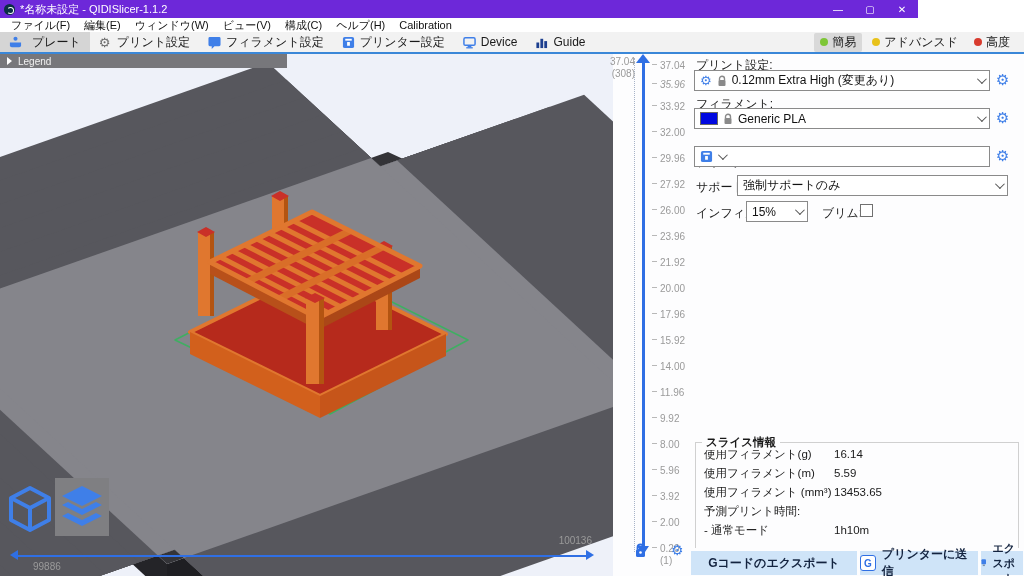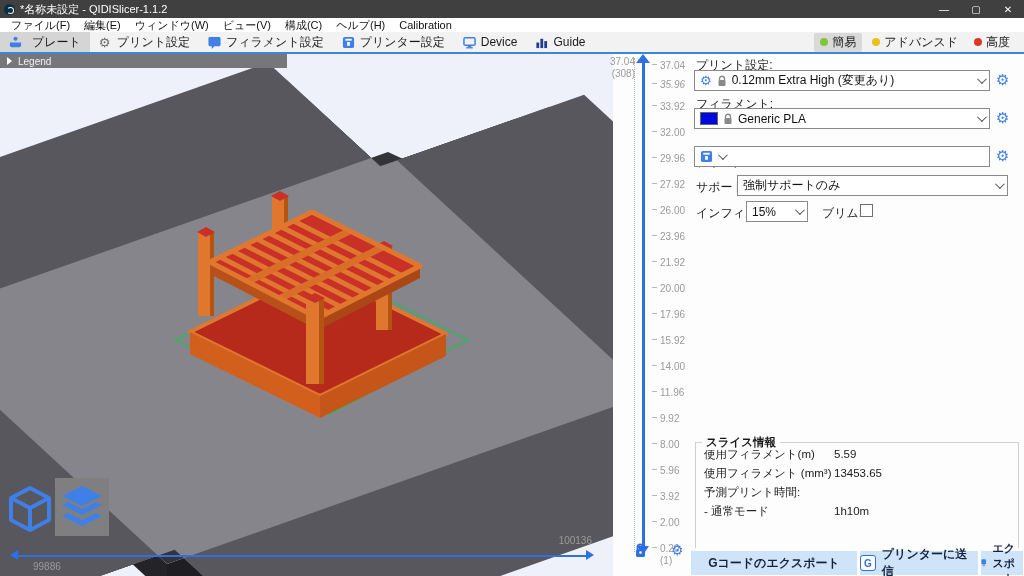--- a/index.html
+++ b/index.html
@@ -1,22 +1,22 @@
 <!DOCTYPE html>
 <html><head>
 <meta charset="utf-8">
 <style>
   * { margin:0; padding:0; box-sizing:border-box; }
   html,body { width:1024px; height:576px; overflow:hidden;
     font-family:"Liberation Sans","DejaVu Sans",sans-serif;
     font-size:12px; color:#222; background:#fff; }
 
   
-  .titlebar { position:absolute; left:0; top:0; width:1024px; height:18px;
-    background:#404040; color:#fff; display:flex; align-items:center; font-size:11px; }
+  .titlebar { position:absolute; left:0; top:0; width:918px; height:18px;
+    background:#6d28d9; color:#fff; display:flex; align-items:center; font-size:11px; }
   .app-icon { width:11px; height:11px; border-radius:50%; background:#0a2f45;
     margin:0 5px 0 4px; position:relative; flex:none; }
   .app-icon::after { content:""; position:absolute; left:3px; top:3px; width:5px; height:5px;
     border-radius:50%; border:1.5px solid #fff; border-left-color:transparent; }
   .win-btns { margin-left:auto; display:flex; height:100%; }
   .win-btn { width:32px; height:100%; display:flex; align-items:center; justify-content:center;
     font-size:10px; color:#fff; }
   
   .menubar { position:absolute; left:0; top:18px; width:1024px; height:14px; background:#fff;
     display:flex; align-items:center; padding-left:4px; font-size:11px; color:#111; }
@@ -396,20 +396,24 @@
   <div class="combo" style="left:56px; top:147px; width:62px;">
     <span class="grow">15%</span>
     <span class="chev"></span>
   </div>
   <div class="plabel" style="left:132px; top:151px;">ブリム:</div>
   <span class="chk" style="position:absolute; left:170px; top:150px;"></span>
 
   <div class="infofield">
     <span class="ftitle">スライス情報</span>
     <div class="inforow">
+      <span class="k">使用フィラメント(g)</span>
+        <span>16.14</span>
+      </div>
+    <div class="inforow">
       <span class="k">使用フィラメント(m)</span>
         <span>5.59</span>
       </div>
     <div class="inforow">
       <span class="k">使用フィラメント (mm³)</span>
         <span>13453.65</span>
       </div>
     <div class="inforow">
       <span class="k">予測プリント時間:</span>
         <span></span>

